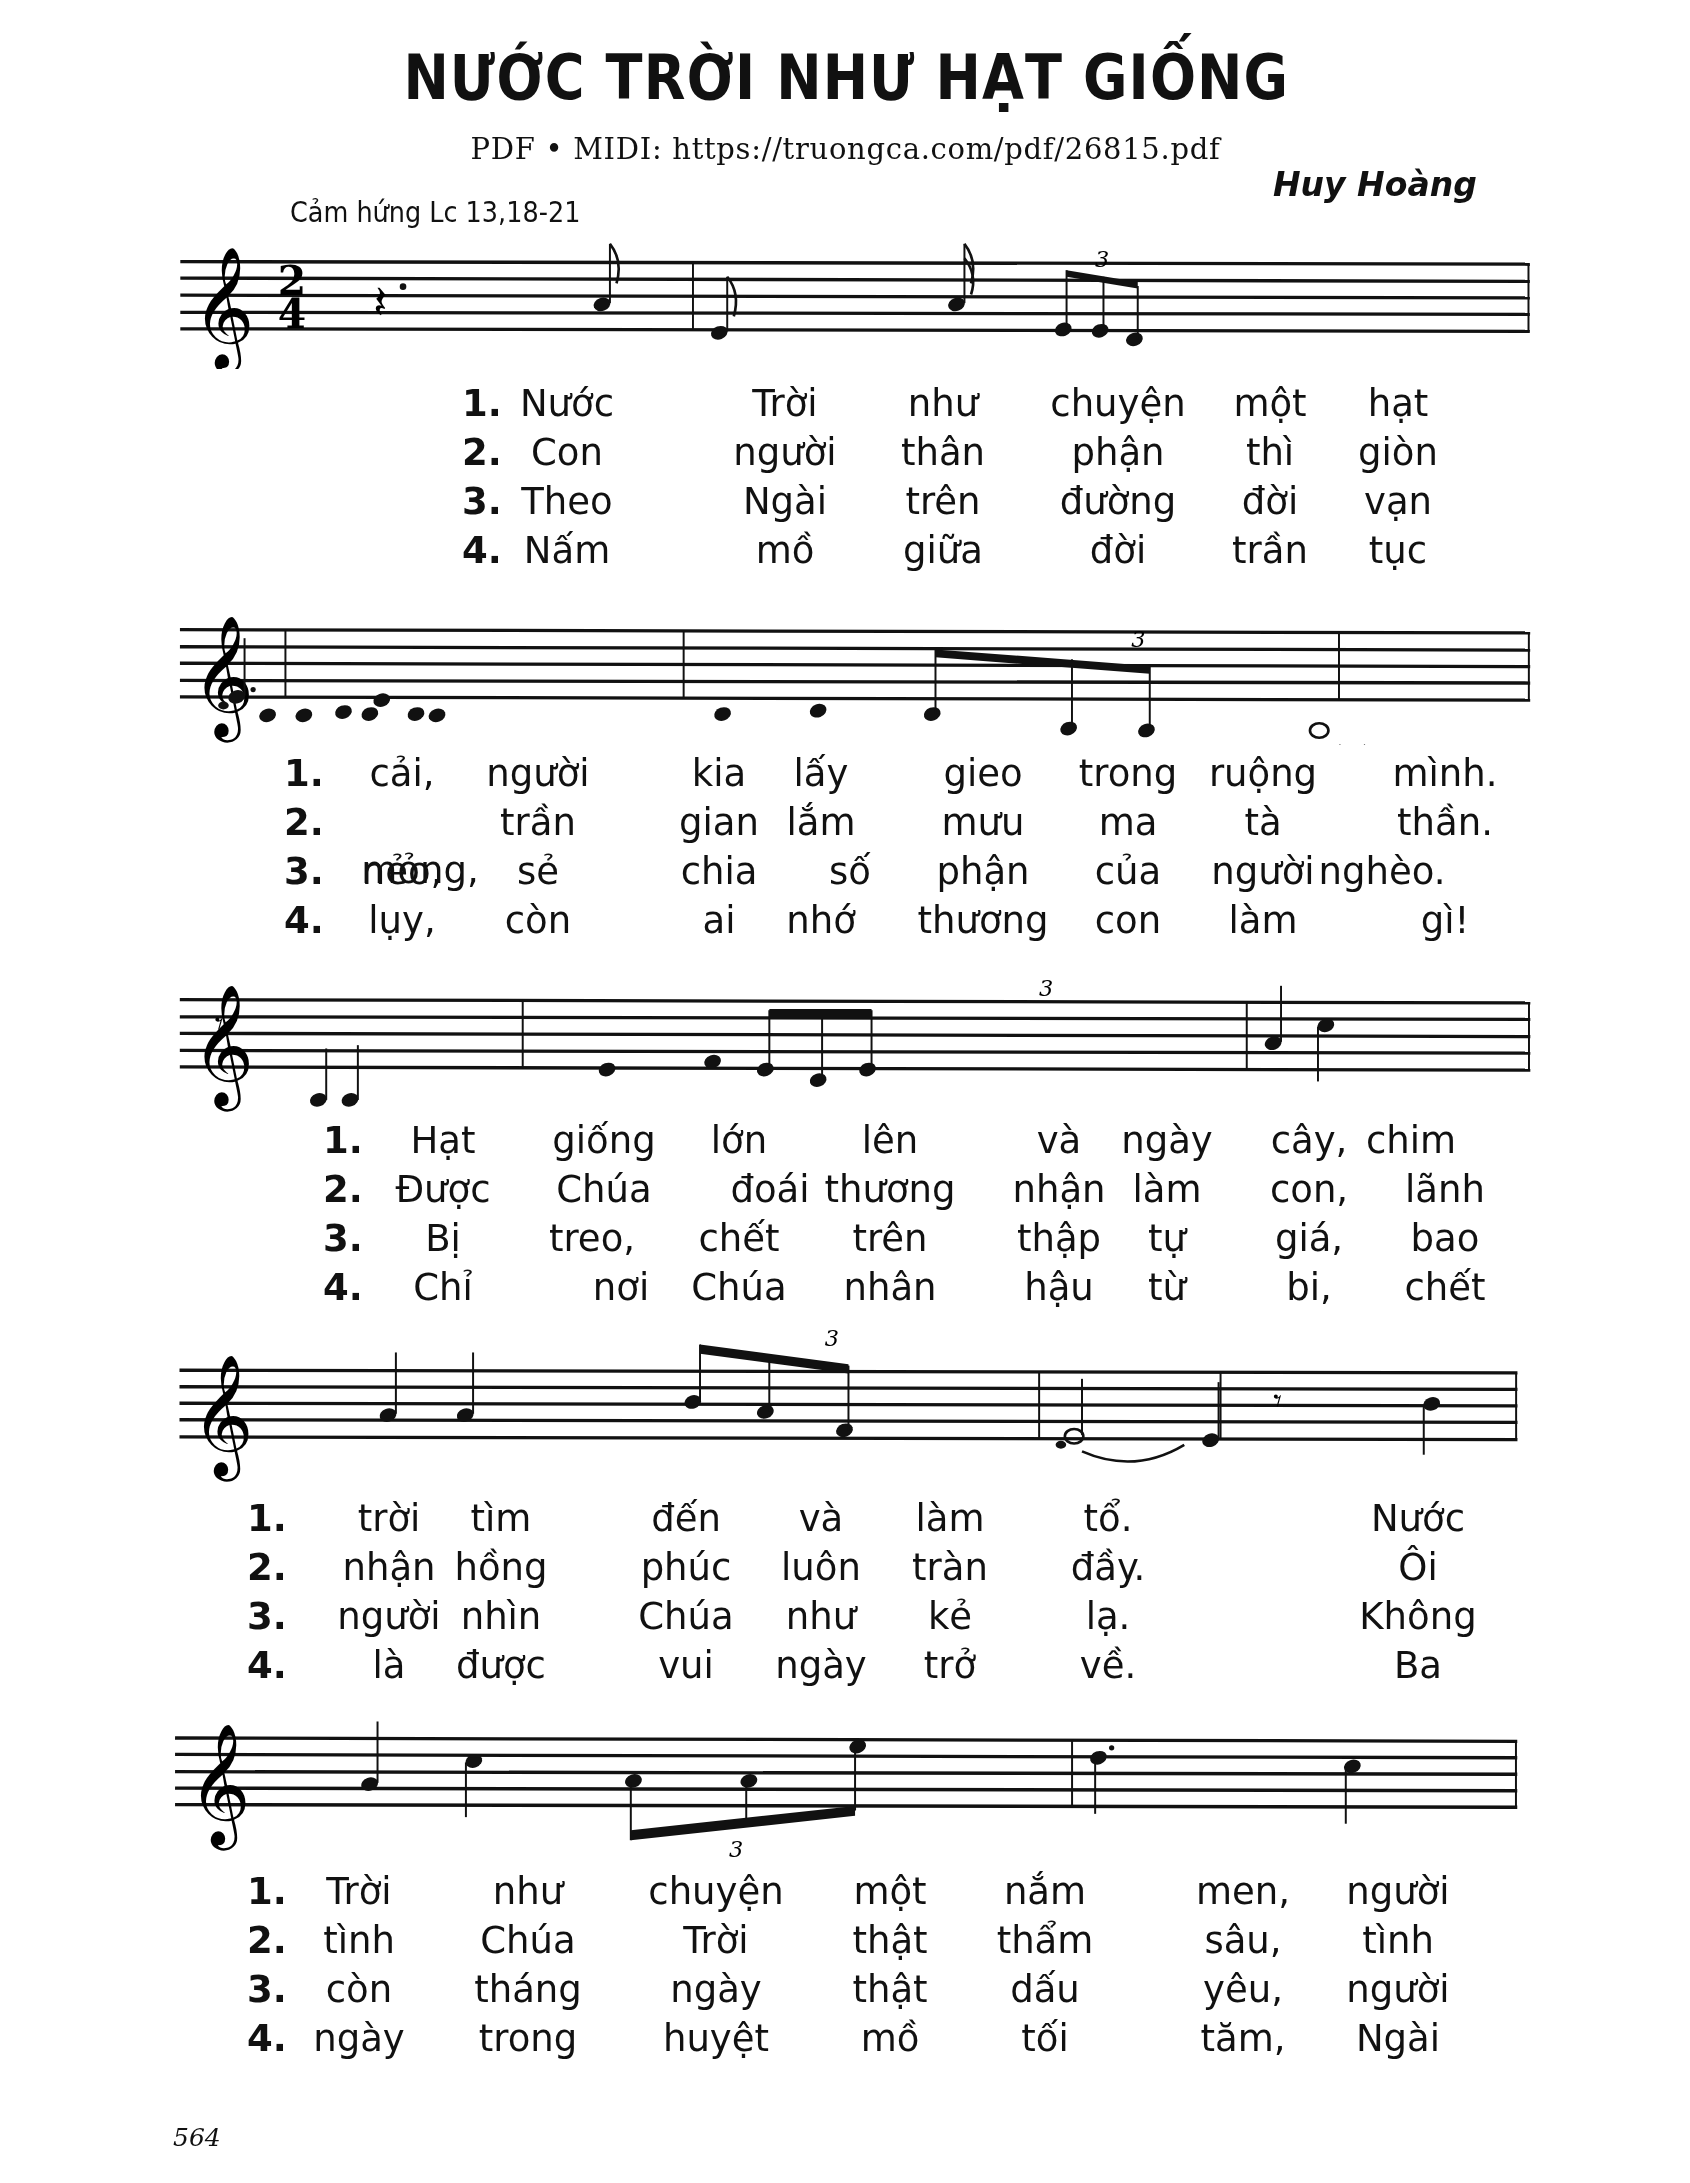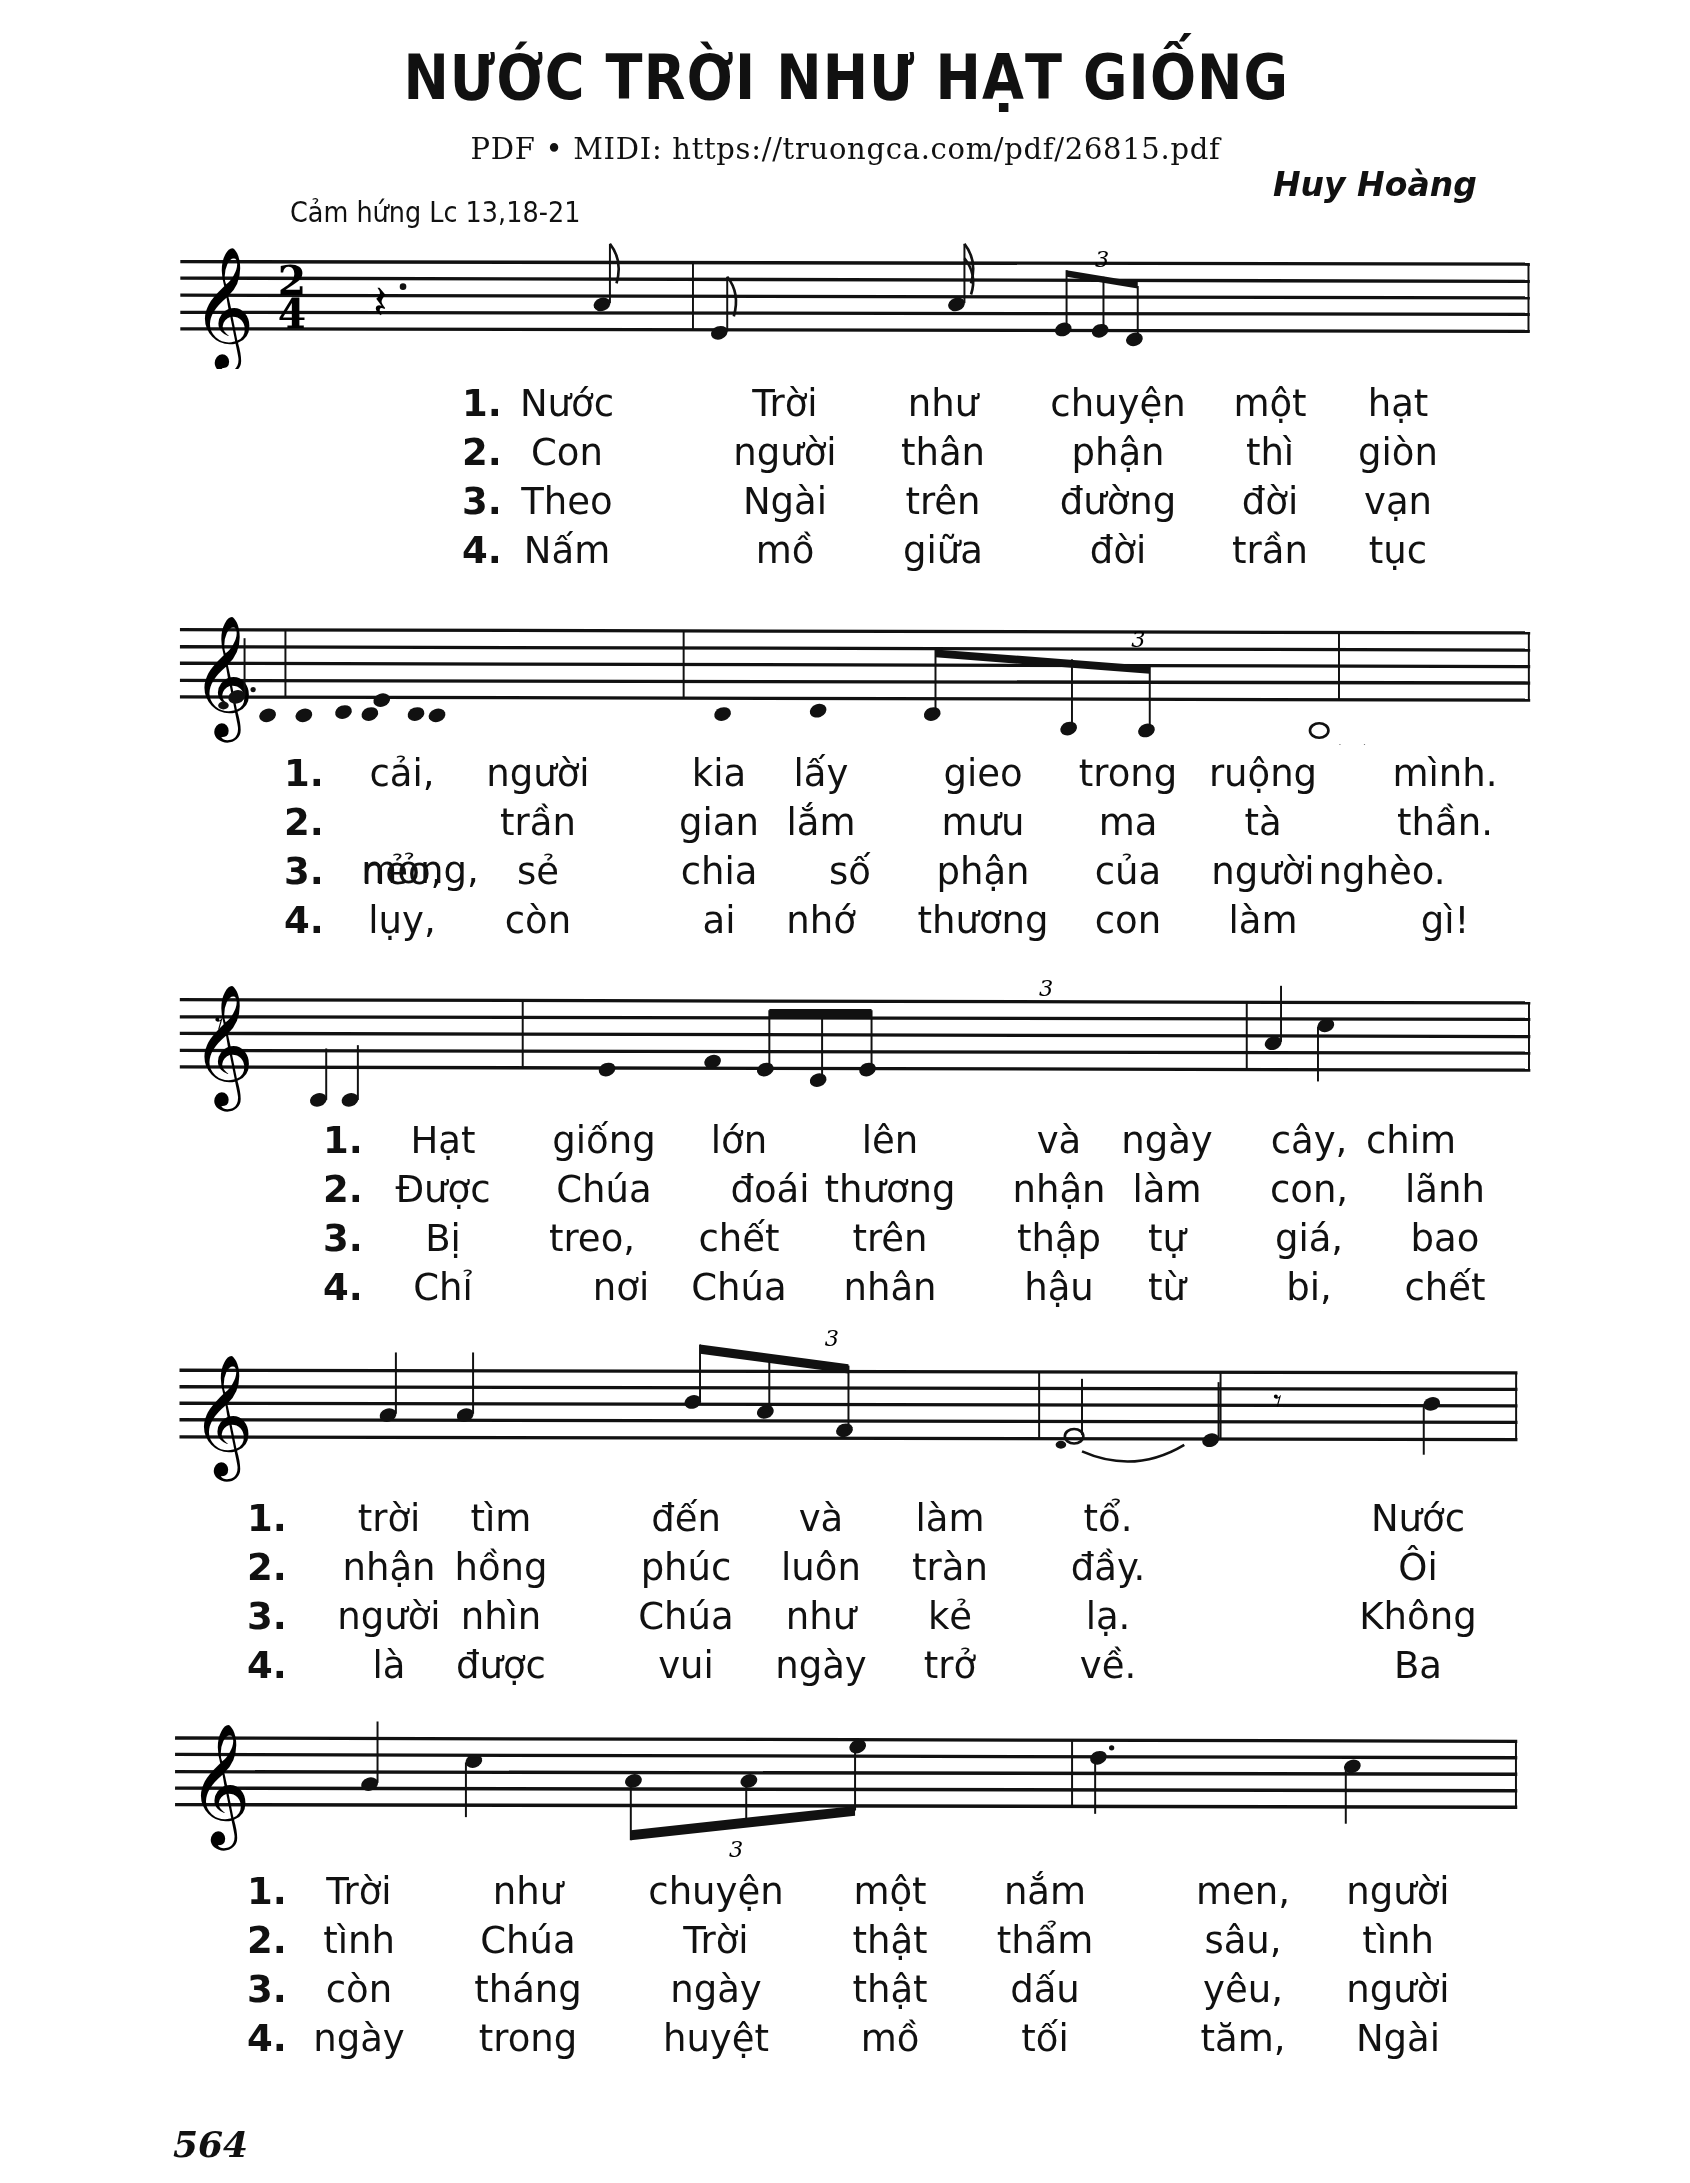--- a/index.html
+++ b/index.html
@@ -17,21 +17,21 @@
   .composer {
     left: 1273px; top: 165px; font-family: "DejaVu Sans", sans-serif;
     font-weight: 700; font-style: italic; font-size: 33px;
   }
   .inspiration {
     left: 290px; top: 195px; font-family: "DejaVu Sans", sans-serif;
     font-size: 29px; transform: scaleX(0.88); transform-origin: 0 0;
   }
   .page-number {
     left: 173px; top: 2123px; font-family: "DejaVu Serif", serif;
-    font-weight: 700; font-style: italic; font-size: 36px;
+    font-weight: 400; font-style: italic; font-size: 25px;
   }
   .system { position: absolute; left: 0; width: 1691px; }
   .staff-svg { position: absolute; left: 0; top: 0; }
   .lyrics {
     position: absolute; left: 0; width: 1691px;
     font-family: "DejaVu Sans", sans-serif; font-size: 37px; line-height: 49px;
   }
   .verse-row { position: relative; height: 49px; }
   .verse-num { position: absolute; font-weight: 700; }
   .syl { position: absolute; transform: translateX(-50%); white-space: nowrap; }

